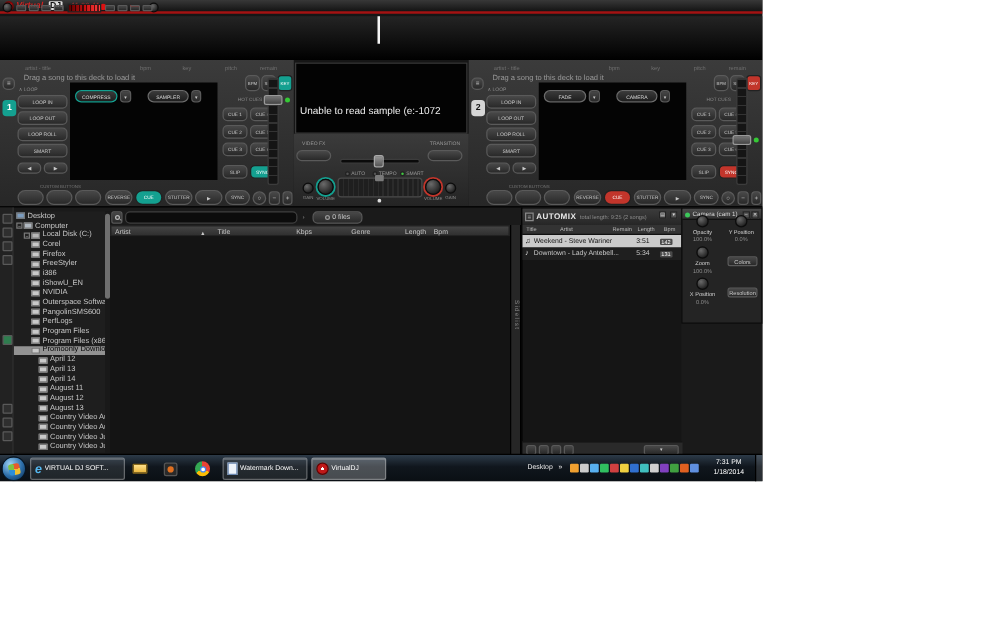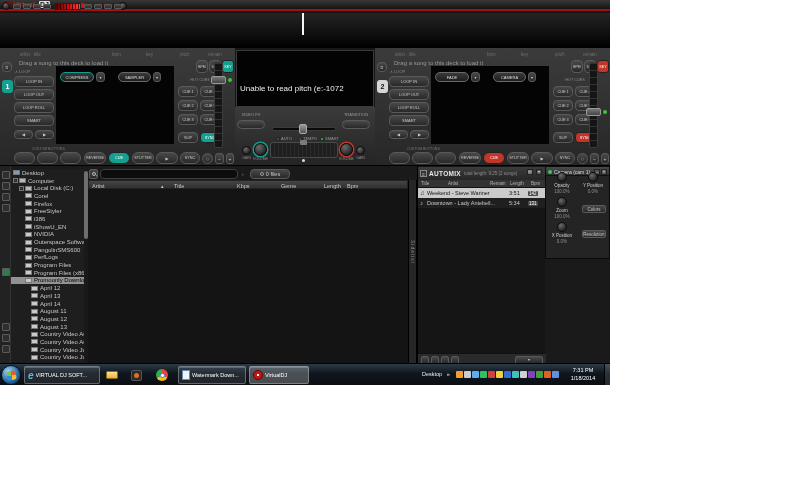--- a/index.html
+++ b/index.html
@@ -186,21 +186,21 @@
         <div class="a btn" style="left: 23px; top: 4px; width: 8px; height: 5px; border-radius: 1px;"></div>
         <div class="a btn" style="left: 94px; top: 4px; width: 8px; height: 5px; border-radius: 1px;"></div>
         <div class="a btn" style="left: 33px; top: 4px; width: 8px; height: 5px; border-radius: 1px;"></div>
         <div class="a btn" style="left: 104px; top: 4px; width: 8px; height: 5px; border-radius: 1px;"></div>
         <div class="a btn" style="left: 43px; top: 4px; width: 8px; height: 5px; border-radius: 1px;"></div>
         <div class="a btn" style="left: 114px; top: 4px; width: 8px; height: 5px; border-radius: 1px;"></div>
         <div class="a" style="left: 54px; top: 3px; width: 27px; height: 7px; background: repeating-linear-gradient(90deg, transparent 0px, transparent 2px, rgba(0, 0, 0, 0.65) 2px, rgba(0, 0, 0, 0.65) 3px), linear-gradient(90deg, rgb(90, 0, 0), rgb(204, 17, 17) 55%, rgb(255, 64, 64)); border: 1px solid rgb(34, 34, 34);"></div>
       </div>
 
   <div id="video">
-    <div id="errortext">Unable to read pitch (e:-1072</div>
+    <div id="errortext">Unable to read sample (e:-1072</div>
   </div>
 
   <div id="mixer">
         <div class="a" style="left: 1px; top: 5px; width: 30px; height: 5px; font-size: 4px; color: rgb(153, 153, 153); text-align: center;">VIDEO FX</div>
         <div class="a btn" style="left: 2px; top: 13px; width: 28px; height: 9px; border-radius: 6px; font-size: 4px;"></div>
         <div class="a" style="left: 105px; top: 5px; width: 32px; height: 5px; font-size: 4px; color: rgb(153, 153, 153); text-align: center;">TRANSITION</div>
         <div class="a btn" style="left: 107px; top: 13px; width: 28px; height: 9px; border-radius: 6px; font-size: 4px;"></div>
         <div class="a" style="left: 37px; top: 20px; width: 64px; height: 4px; background: rgb(10, 10, 10); border: 1px solid rgb(60, 60, 60); border-radius: 2px;"></div>
         <div class="a" style="left: 64px; top: 17px; width: 8px; height: 10px; background: linear-gradient(rgb(153, 153, 153), rgb(85, 85, 85)); border: 1px solid rgb(170, 170, 170); border-radius: 2px;"></div>
         <div class="a" style="left: 41px; top: 30px; width: 4px; height: 4px; border-radius: 50%; background: rgb(85, 85, 85); border: 1px solid rgb(34, 34, 34);"></div>

